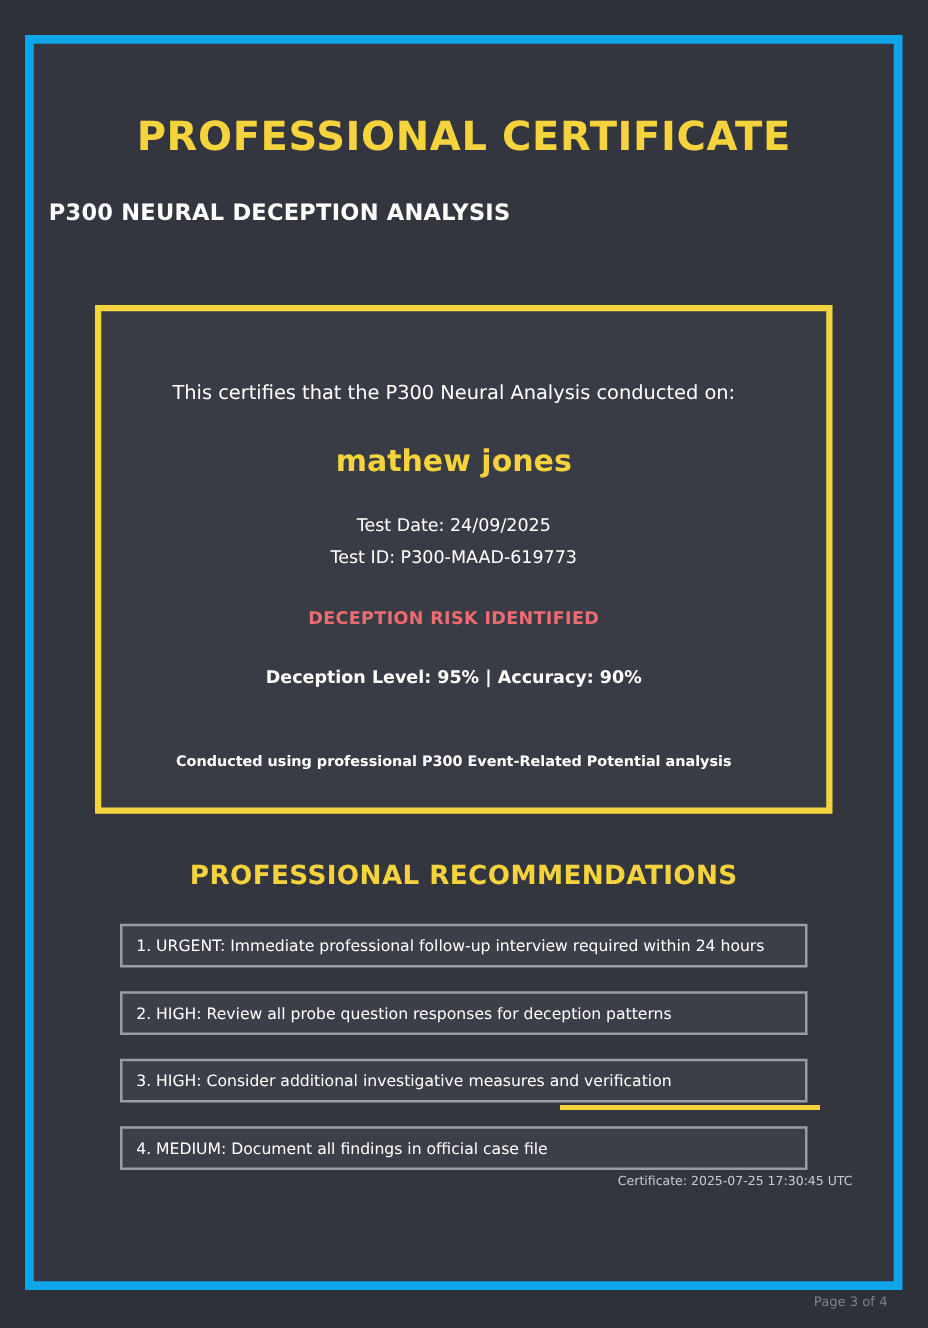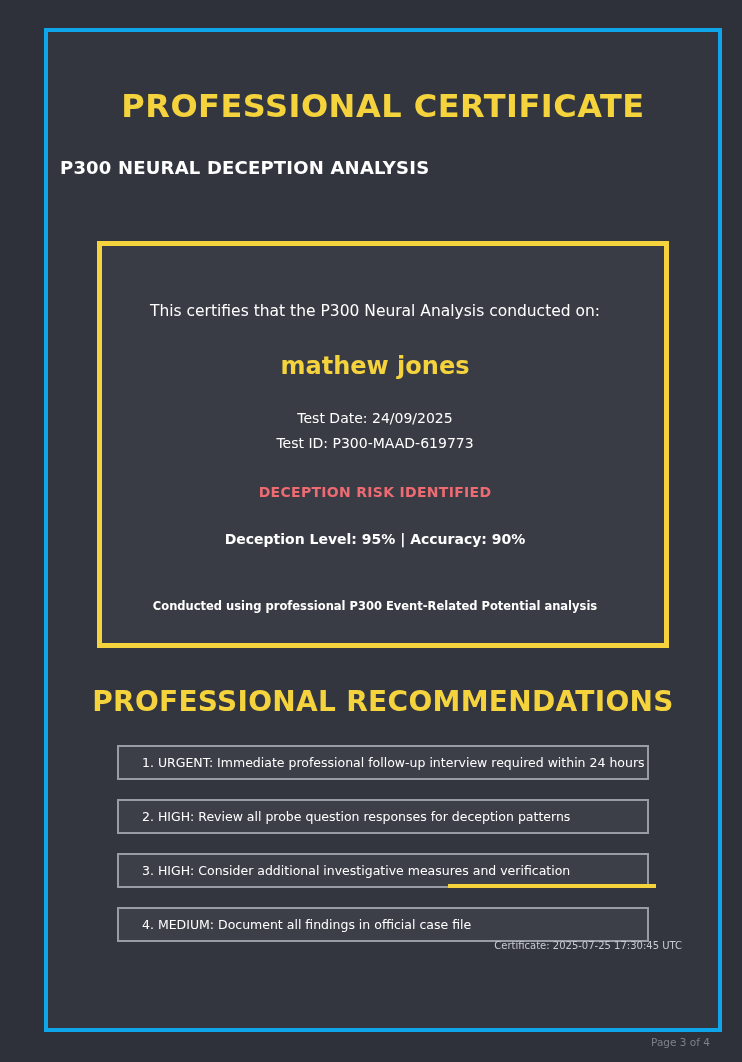--- a/index.html
+++ b/index.html
@@ -21,24 +21,23 @@
     background: #2f313a;
     box-sizing: border-box;
     padding: 20px;
   }
   .outer-frame {
     position: absolute;
     left: 20px;
     top: 28px;
     right: 20px;
     bottom: 30px;
-    border: 4px solid #0ea5e9;
+    border: 7px solid #0ea5e9;
     box-sizing: border-box;
     background: #34363f;
-    margin-left: 24px;
   }
   .inner-pad {
     position: absolute;
     left: 12px;
     top: 12px;
     right: 12px;
     bottom: 12px;
     background: #34363f;
     box-sizing: border-box;
   }
@@ -100,35 +99,35 @@
   }
   .conducted-note {
     font-size: 11.5px;
     font-weight: bold;
     color: #ffffff;
     margin-top: 52px;
   }
   .rec-heading {
     text-align: center;
     color: #f5d33d;
-    font-size: 28px;
+    font-size: 21px;
     font-weight: bold;
     margin-top: 37px;
     letter-spacing: 0.3px;
   }
   .rec-list {
     margin: 27px 57px 0 57px;
   }
   .rec-item {
     border: 2px solid #9a9ca5;
     background: #3d3f48;
     box-sizing: border-box;
     height: 35px;
     line-height: 31px;
-    padding-left: 23px;
+    padding-left: 11px;
     font-size: 12.5px;
     color: #ffffff;
     margin-bottom: 19px;
     position: relative;
   }
   .accent-bar {
     position: absolute;
     left: 448px;
     top: 884px;
     width: 208px;

